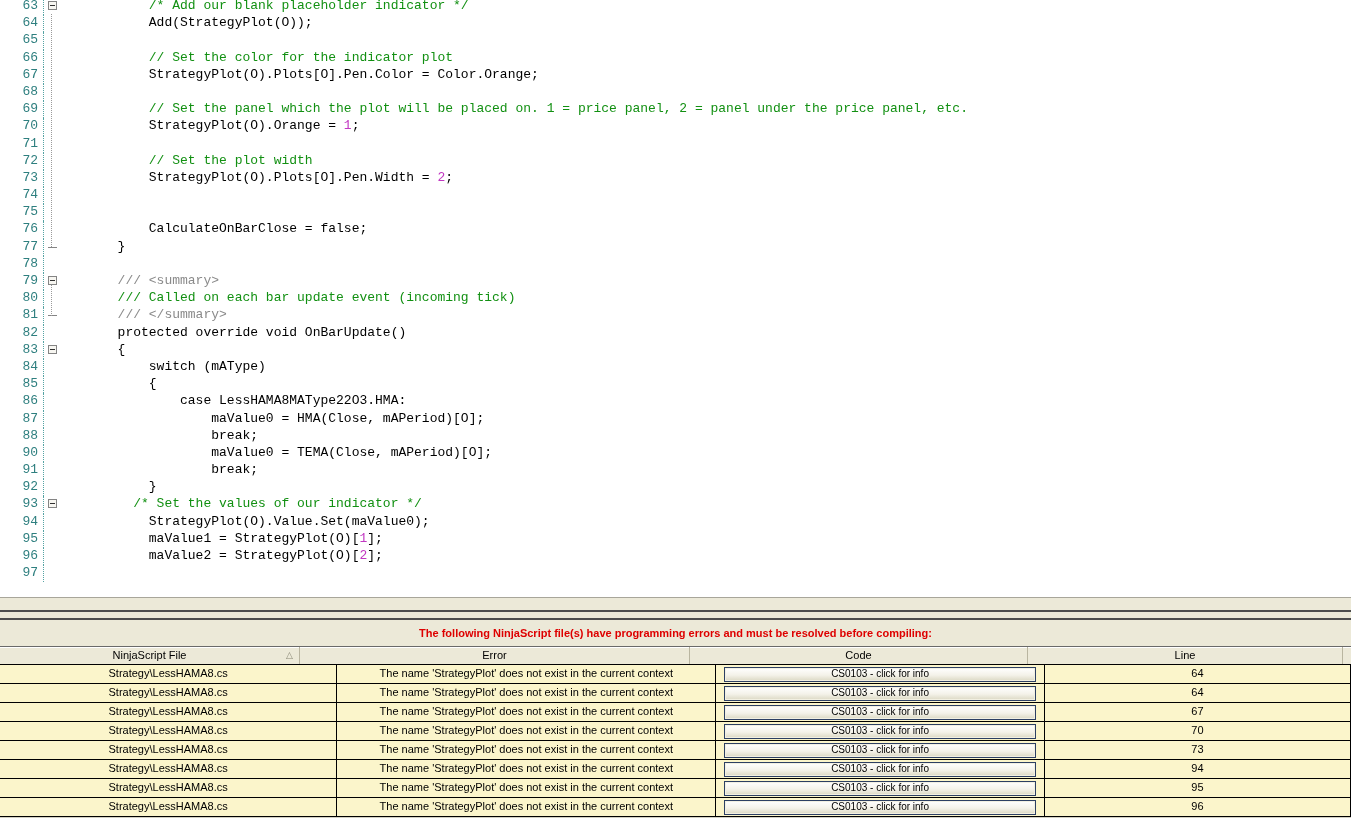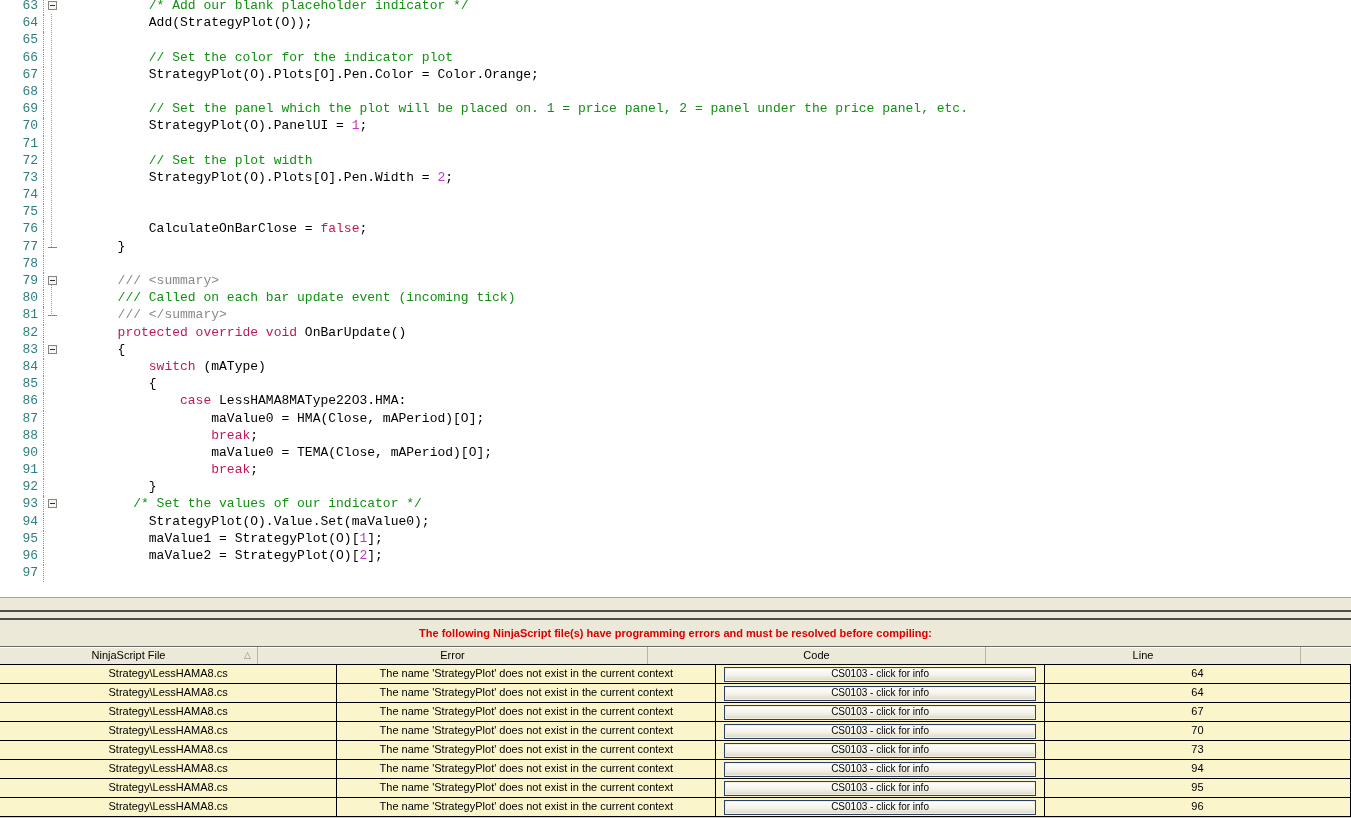--- a/index.html
+++ b/index.html
@@ -28,21 +28,21 @@
   }
   .fold-box::after{
     content:"";position:absolute;left:1px;top:3px;width:5px;height:1px;background:#303030;
   }
   .fold-end{
     position:absolute;left:4px;top:8px;width:9px;height:1px;background:#848484;
   }
   .line-text{white-space:pre;line-height:16px;}
   .c-code{color:#000000;}
   .c-cmt{color:#129012;}
-  .c-kw{color:#be185d;}
+  .c-kw{color:#000000;}
   .c-num{color:#c238c2;}
   .c-doc{color:#8a8a8a;}
   .fold-connector{position:absolute;width:0;border-left:1px dotted #9a9a9a;}
   #fold-conn-1{left:51px;top:14px;height:233px;}
   #fold-conn-2{left:51px;top:285px;height:31px;}
 
   
   .gap-strip{height:12px;background:#ece9d8;}
   .splitter{height:6px;background:#ece9d8;
     border-top:2px solid #4d4d4d;border-bottom:2px solid #4d4d4d;box-sizing:content-box;}
@@ -54,21 +54,21 @@
     white-space:nowrap;overflow:hidden;
   }
   .tbl-header{
     display:flex;height:17px;background:#ece9d8;
     border-top:1px solid #6a6a6a;border-bottom:1px solid #000;
     box-shadow:inset 0 1px 0 #ffffff;
     font-size:11px;line-height:17px;text-align:center;color:#000;
   }
   .th-cell{box-sizing:border-box;border-right:1px solid #b9b5a0;position:relative;
     overflow:hidden;white-space:nowrap;}
-  .th-file{width:258px;}
+  .th-file{width:300px;}
   .th-error{width:390px;}
   .th-code{width:338px;}
   .th-line{width:315px;}
   .th-rest{flex:1;border-right:none;}
   .sort-icon{
     position:absolute;right:6px;top:1px;font-size:9px;color:#8a8876;line-height:15px;
   }
   .tbl-body{font-size:11px;}
   .tbl-row{display:flex;height:19px;box-sizing:border-box;background:#fbf5cb;
     border-bottom:1px solid #000;line-height:17px;text-align:center;}
@@ -127,21 +127,21 @@
         <span class="line-text"></span>
       </div>
       <div class="code-line">
         <span class="gutter-num">69</span>
         <span class="fold-col"></span>
         <span class="line-text"><span class="c-cmt">           // Set the panel which the plot will be placed on. 1 = price panel, 2 = panel under the price panel, etc.</span></span>
       </div>
       <div class="code-line">
         <span class="gutter-num">70</span>
         <span class="fold-col"></span>
-        <span class="line-text"><span class="c-code">           StrategyPlot(O).PanelUI = </span><span class="c-num">1</span><span class="c-code">;</span></span>
+        <span class="line-text"><span class="c-code">           StrategyPlot(O).Orange = </span><span class="c-num">1</span><span class="c-code">;</span></span>
       </div>
       <div class="code-line">
         <span class="gutter-num">71</span>
         <span class="fold-col"></span>
         <span class="line-text"></span>
       </div>
       <div class="code-line">
         <span class="gutter-num">72</span>
         <span class="fold-col"></span>
         <span class="line-text"><span class="c-cmt">           // Set the plot width</span></span>

